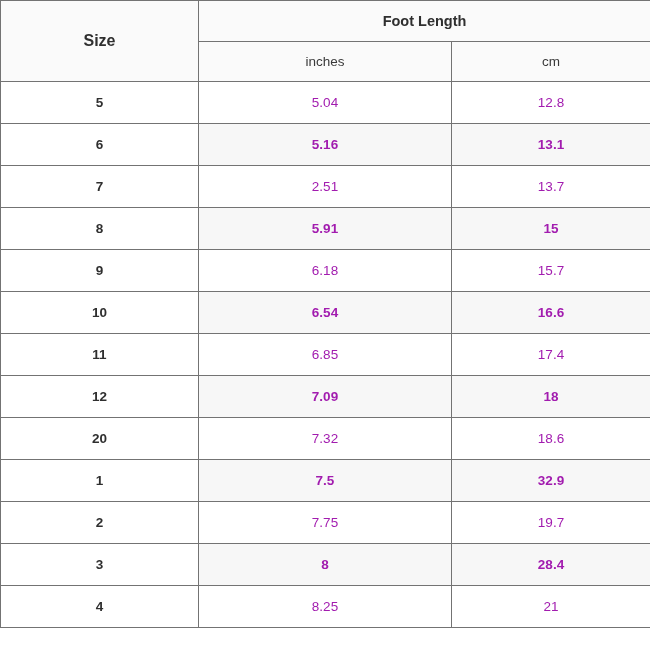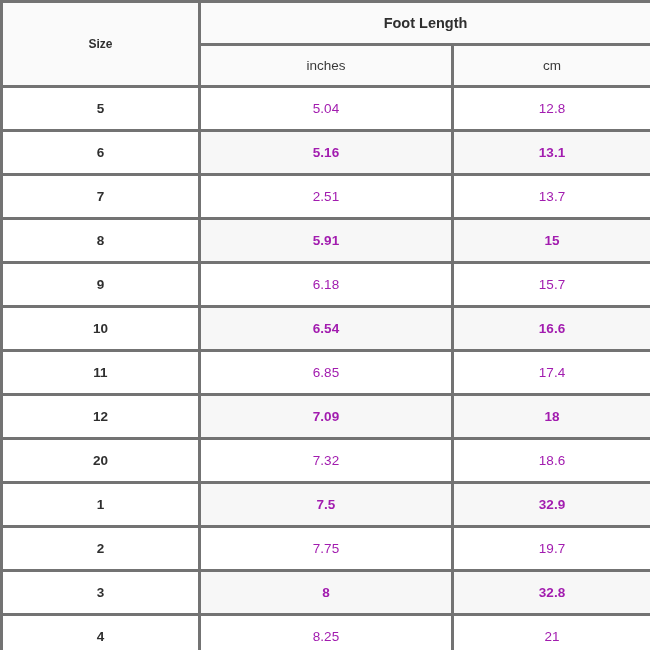--- a/index.html
+++ b/index.html
@@ -24,32 +24,32 @@
     border-collapse: collapse;
     table-layout: fixed;
     font-size: 13.5px;
   }
   table.size-chart col.c-size { width: 198px; }
   table.size-chart col.c-in   { width: 253px; }
   table.size-chart col.c-cm   { width: 199px; }
 
   table.size-chart th,
   table.size-chart td {
-    border: 3px solid #737373;
+    border: 1px solid #737373;
     text-align: center;
     vertical-align: middle;
     padding: 0;
   }
   
 
   th.size-head {
     height: 79px;
     background: #fafafa;
     font-weight: bold;
-    font-size: 12px;
+    font-size: 16px;
     color: #2f2f2f;
   }
   th.group-head {
     height: 40px;
     background: #fafafa;
     font-weight: bold;
     font-size: 14.5px;
     color: #2f2f2f;
   }
   th.sub-head {
@@ -156,21 +156,21 @@
         <td class="val-cell">32.9</td>
       </tr>
       <tr>
         <td class="size-cell">2</td>
         <td class="val-cell">7.75</td>
         <td class="val-cell">19.7</td>
       </tr>
       <tr class="alt">
         <td class="size-cell">3</td>
         <td class="val-cell">8</td>
-        <td class="val-cell">32.8</td>
+        <td class="val-cell">28.4</td>
       </tr>
       <tr>
         <td class="size-cell">4</td>
         <td class="val-cell">8.25</td>
         <td class="val-cell">21</td>
       </tr>
     </tbody>
   </table>
 </div>
 

